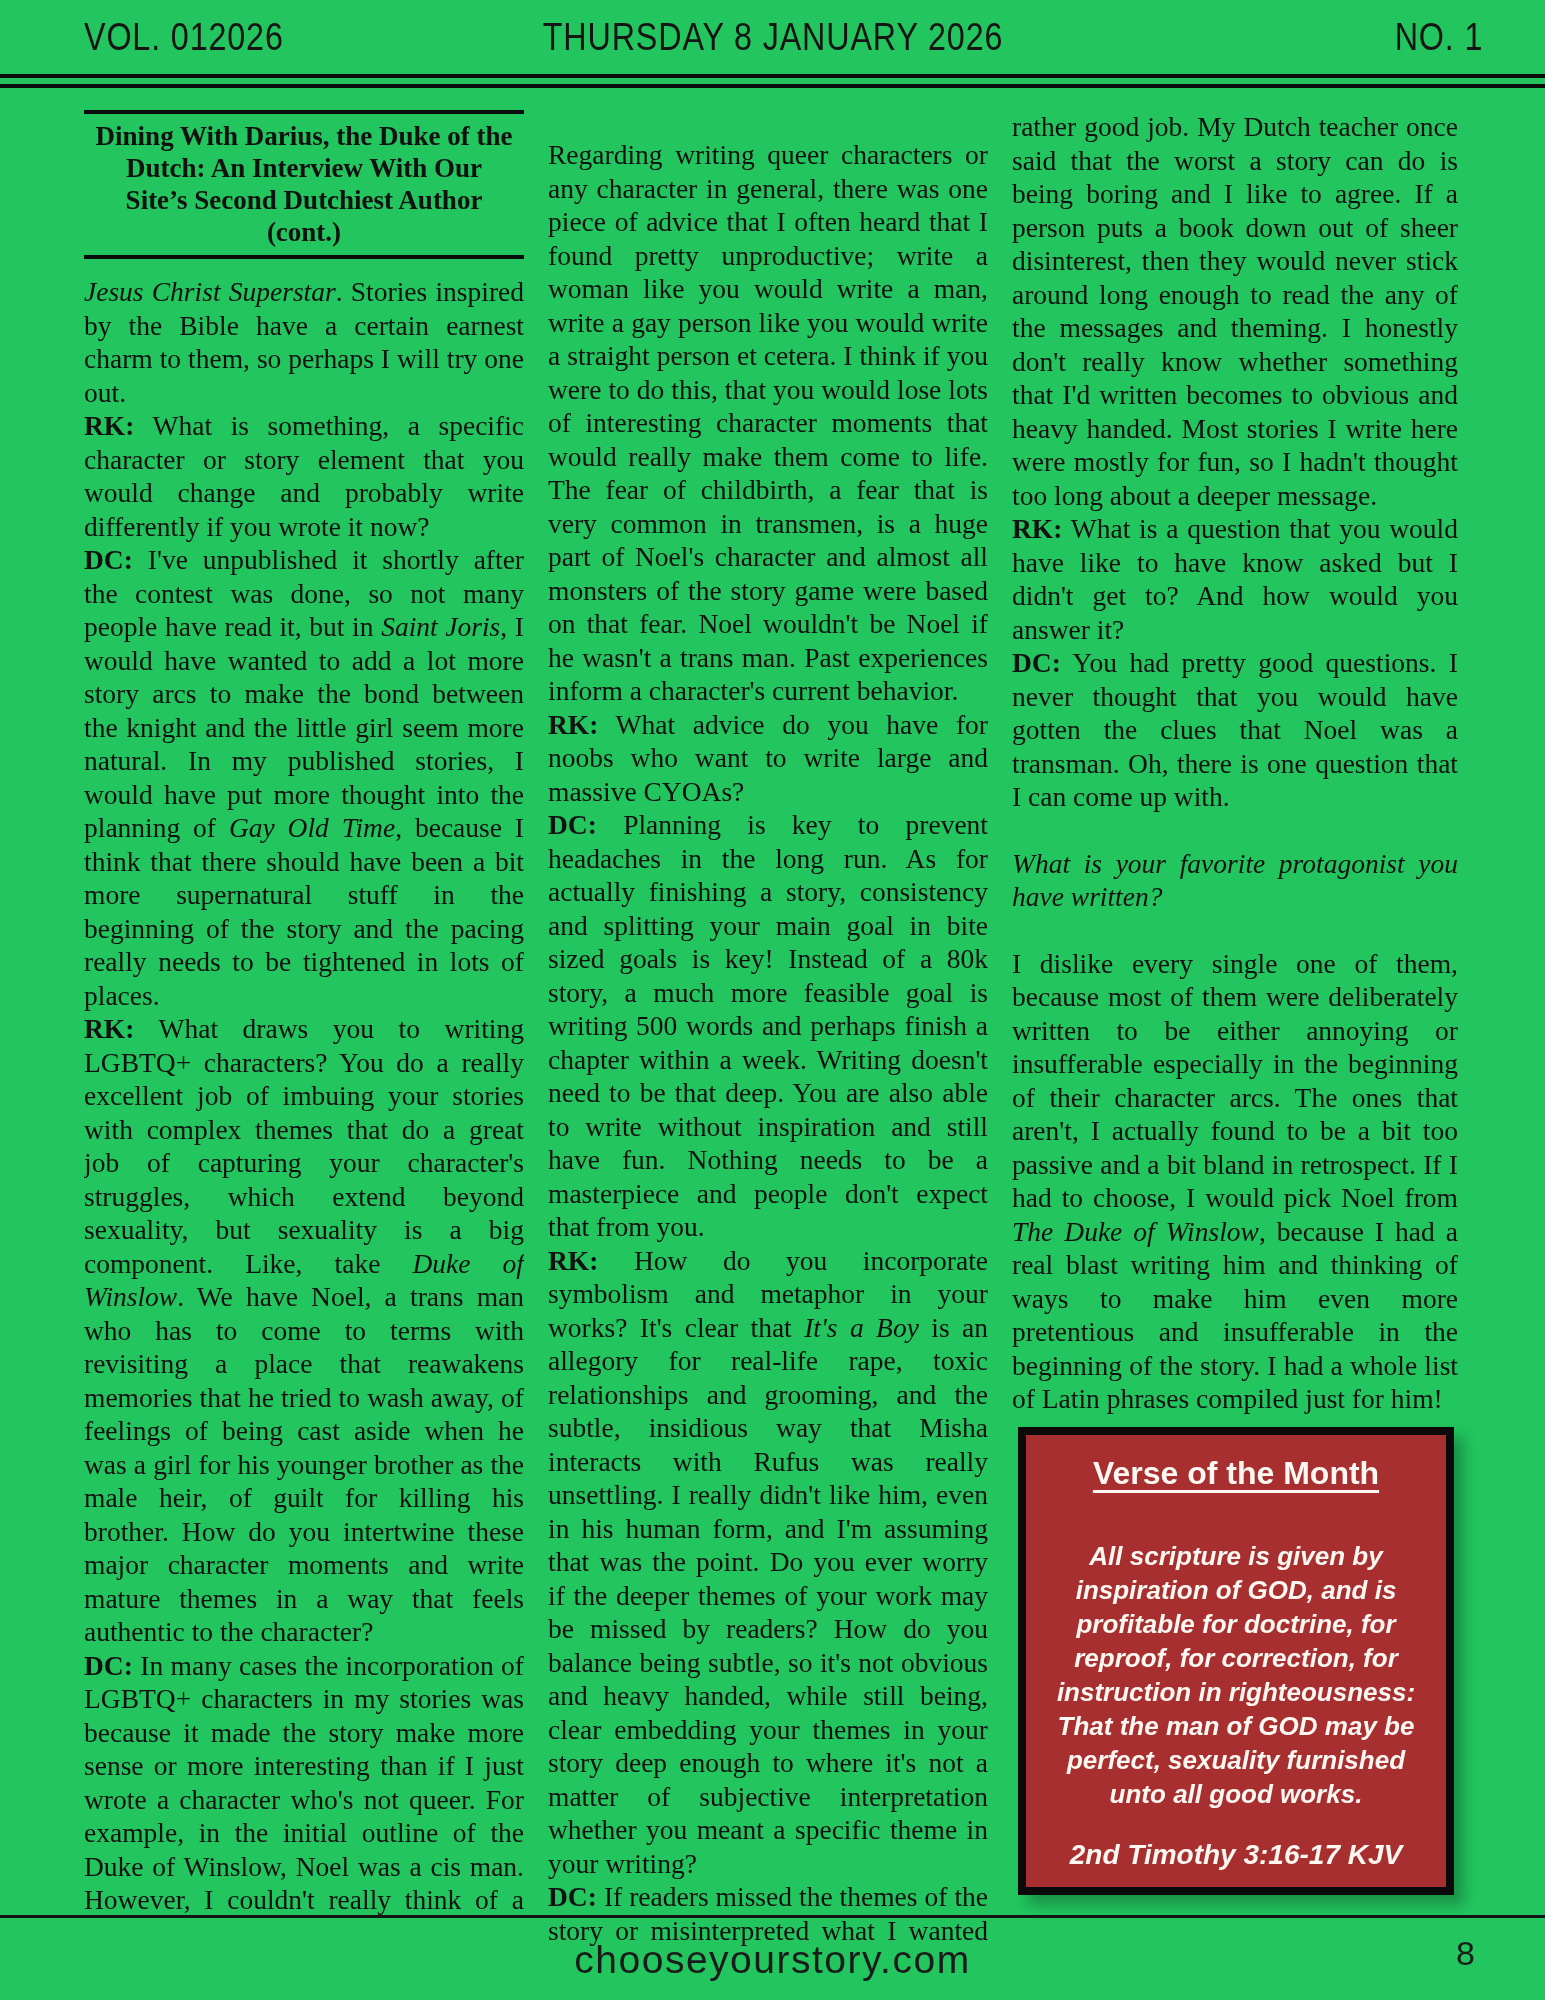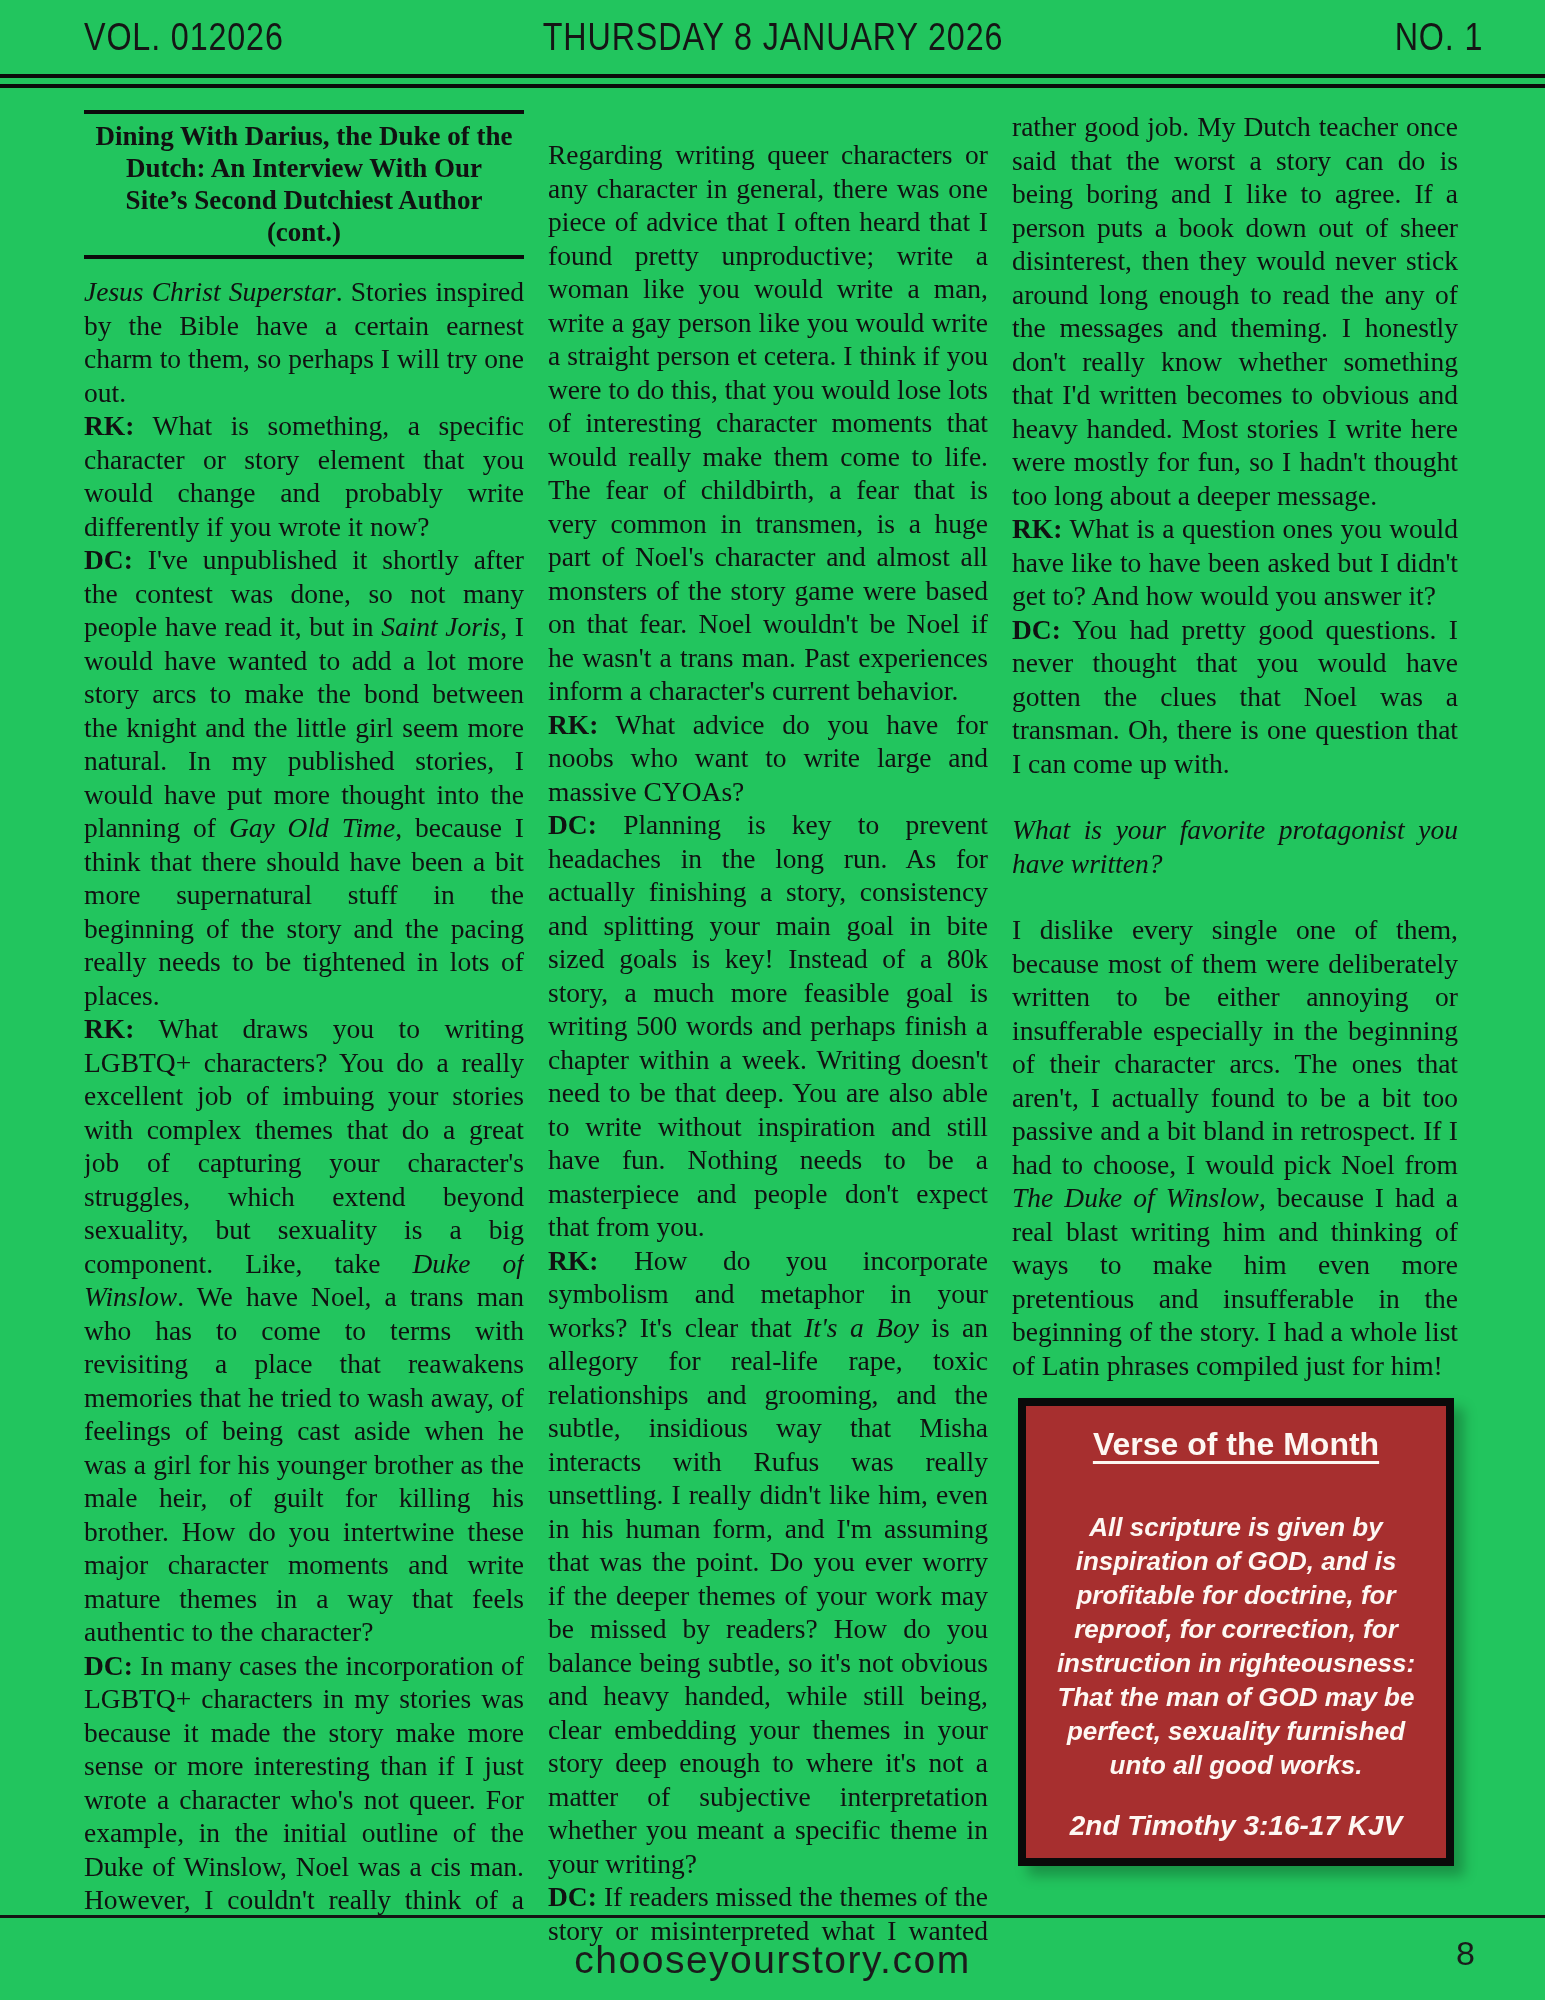--- a/index.html
+++ b/index.html
@@ -40,21 +40,21 @@
   .title-box{
     border-top:4px solid #0c0c0c;
     border-bottom:4px solid #0c0c0c;
     padding:6px 8px 7px 8px;
     margin:0 0 16px 0;
     font-weight:bold;font-size:27px;line-height:32px;
     text-align:center;
   }
   
   .verse-box{
-    position:absolute;left:1018px;top:1398px;width:436px;height:468px;
+    position:absolute;left:1018px;top:1427px;width:436px;height:468px;
     background:#a72f2f;
     border:8px solid #0a0a0a;
     box-shadow:10px 10px 12px rgba(0,0,0,0.25);
     font-family:"Liberation Sans", sans-serif;
     color:#fdf7f2;
     text-align:center;
     padding:20px 14px 14px 14px;
   }
   .verse-title{
     font-size:32px;line-height:36px;font-weight:bold;
@@ -111,21 +111,21 @@
   <div class="column col-2">
       <p class="para"><span>Regarding writing queer characters or any character in general, there was one piece of advice that I often heard that I found pretty unproductive; write a woman like you would write a man, write a gay person like you would write a straight person et cetera. I think if you were to do this, that you would lose lots of interesting character moments that would really make them come to life. The fear of childbirth, a fear that is very common in transmen, is a huge part of Noel's character and almost all monsters of the story game were based on that fear. Noel wouldn't be Noel if he wasn't a trans man. Past experiences inform a character's current behavior.</span></p>
       <p class="para"><span class="b">RK:</span><span> What advice do you have for noobs who want to write large and massive CYOAs?</span></p>
       <p class="para"><span class="b">DC:</span><span> Planning is key to prevent headaches in the long run. As for actually finishing a story, consistency and splitting your main goal in bite sized goals is key! Instead of a 80k story, a much more feasible goal is writing 500 words and perhaps finish a chapter within a week. Writing doesn't need to be that deep. You are also able to write without inspiration and still have fun. Nothing needs to be a masterpiece and people don't expect that from you.</span></p>
       <p class="para"><span class="b">RK:</span><span> How do you incorporate symbolism and metaphor in your works? It's clear that </span><span class="i">It's a Boy</span><span> is an allegory for real-life rape, toxic relationships and grooming, and the subtle, insidious way that Misha interacts with Rufus was really unsettling. I really didn't like him, even in his human form, and I'm assuming that was the point. Do you ever worry if the deeper themes of your work may be missed by readers? How do you balance being subtle, so it's not obvious and heavy handed, while still being, clear embedding your themes in your story deep enough to where it's not a matter of subjective interpretation whether you meant a specific theme in your writing?</span></p>
       <p class="para"><span class="b">DC:</span><span> If readers missed the themes of the story or misinterpreted what I wanted to convey, but still enjoyed the story as a whole, I would still think that I did a</span></p>
     </div>
 
   <div class="column col-3">
       <p class="para"><span>rather good job. My Dutch teacher once said that the worst a story can do is being boring and I like to agree. If a person puts a book down out of sheer disinterest, then they would never stick around long enough to read the any of the messages and theming. I honestly don't really know whether something that I'd written becomes to obvious and heavy handed. Most stories I write here were mostly for fun, so I hadn't thought too long about a deeper message.</span></p>
-      <p class="para"><span class="b">RK:</span><span> What is a question ones you would have like to have been asked but I didn't get to? And how would you answer it?</span></p>
+      <p class="para"><span class="b">RK:</span><span> What is a question that you would have like to have know asked but I didn't get to? And how would you answer it?</span></p>
       <p class="para"><span class="b">DC:</span><span> You had pretty good questions. I never thought that you would have gotten the clues that Noel was a transman. Oh, there is one question that I can come up with.</span></p>
       <div class="spacer"></div>
       <p class="para"><span class="i">What is your favorite protagonist you have written?</span></p>
       <div class="spacer"></div>
       <p class="para"><span>I dislike every single one of them, because most of them were deliberately written to be either annoying or insufferable especially in the beginning of their character arcs. The ones that aren't, I actually found to be a bit too passive and a bit bland in retrospect. If I had to choose, I would pick Noel from </span><span class="i">The Duke of Winslow</span><span>, because I had a real blast writing him and thinking of ways to make him even more pretentious and insufferable in the beginning of the story. I had a whole list of Latin phrases compiled just for him!</span></p>
     </div>
 
   <div class="verse-box">
     <div class="verse-title">Verse of the Month</div>
     <div>

